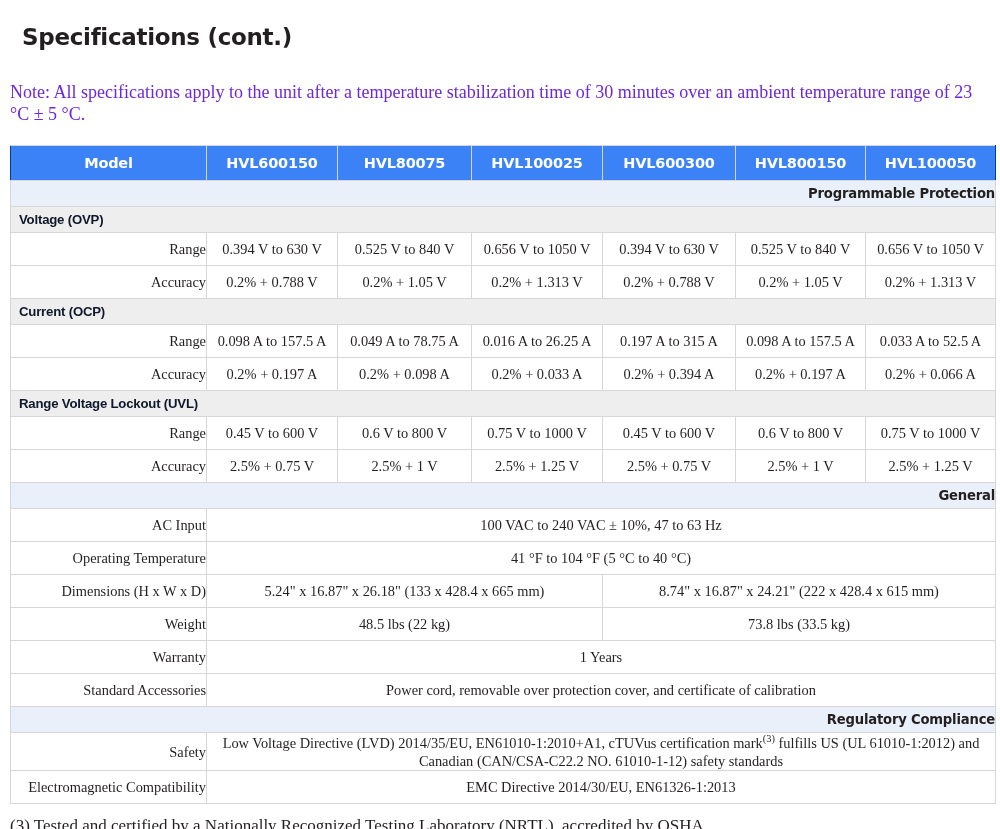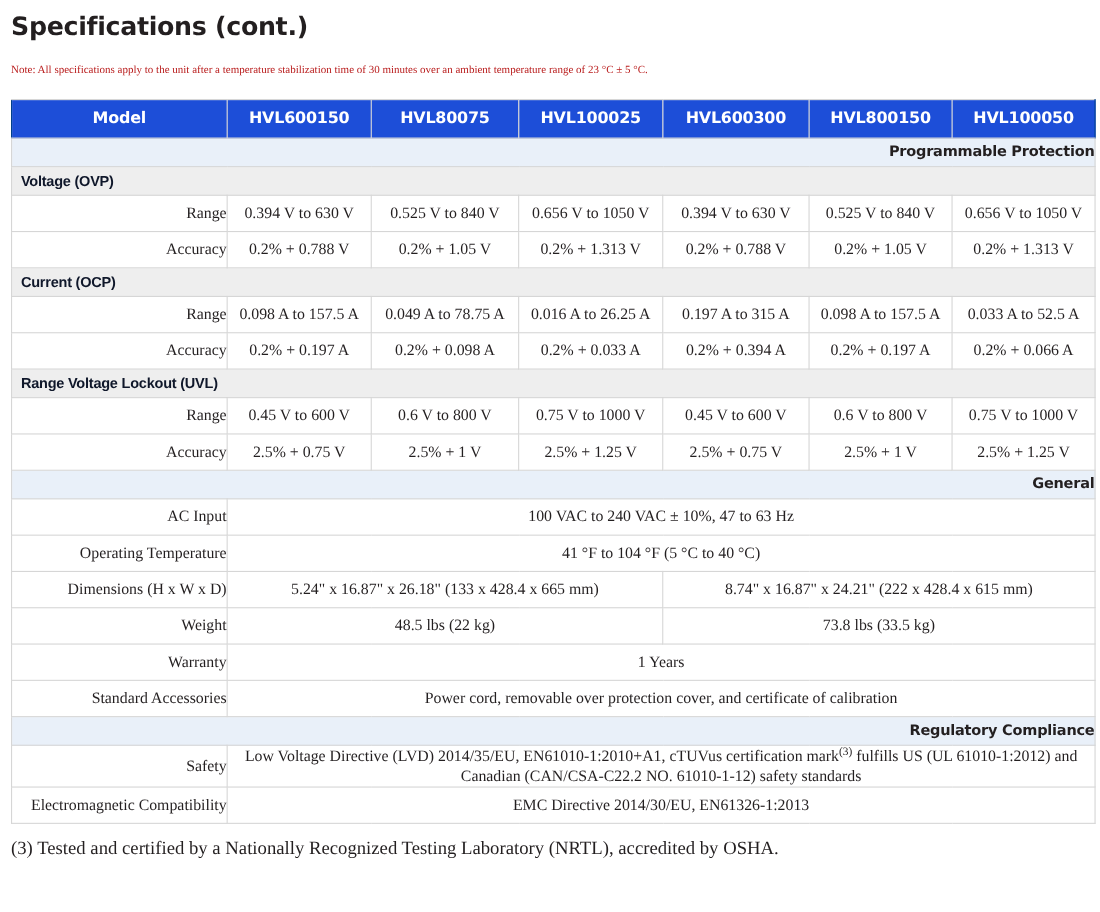--- a/index.html
+++ b/index.html
@@ -20,47 +20,47 @@
     height: 829px;
     box-sizing: border-box;
     padding: 0 10px;
   }
   .page-title {
     font-family: "DejaVu Sans", sans-serif;
     font-weight: bold;
     font-size: 23px;
     letter-spacing: -0.3px;
     color: #231f20;
-    margin: 0;
+    margin: 12px;
     padding-top: 13px;
     line-height: 1.1;
   }
   .note {
     font-family: "Liberation Serif", serif;
-    font-size: 10px;
-    color: #b91c1c;
+    font-size: 18px;
+    color: #6d28d9;
     margin: 0;
     padding-top: 20px;
     padding-bottom: 0;
     line-height: 1.2;
   }
   table.spec {
     border-collapse: collapse;
     width: 980px;
     margin-top: 20px;
     table-layout: fixed;
   }
   table.spec td, table.spec th {
     border: 1px solid #d6d6d6;
     padding: 0;
     vertical-align: middle;
   }
   
   thead th {
-    background: #1d4ed8;
+    background: #3b82f6;
     color: #ffffff;
     font-family: "DejaVu Sans", sans-serif;
     font-weight: bold;
     font-size: 14.5px;
     height: 34px;
     text-align: center;
     border: 1px solid #ffffff;
     border-top-color: #01408C;
     border-bottom-color: #01408C;
     letter-spacing: -0.2px;

